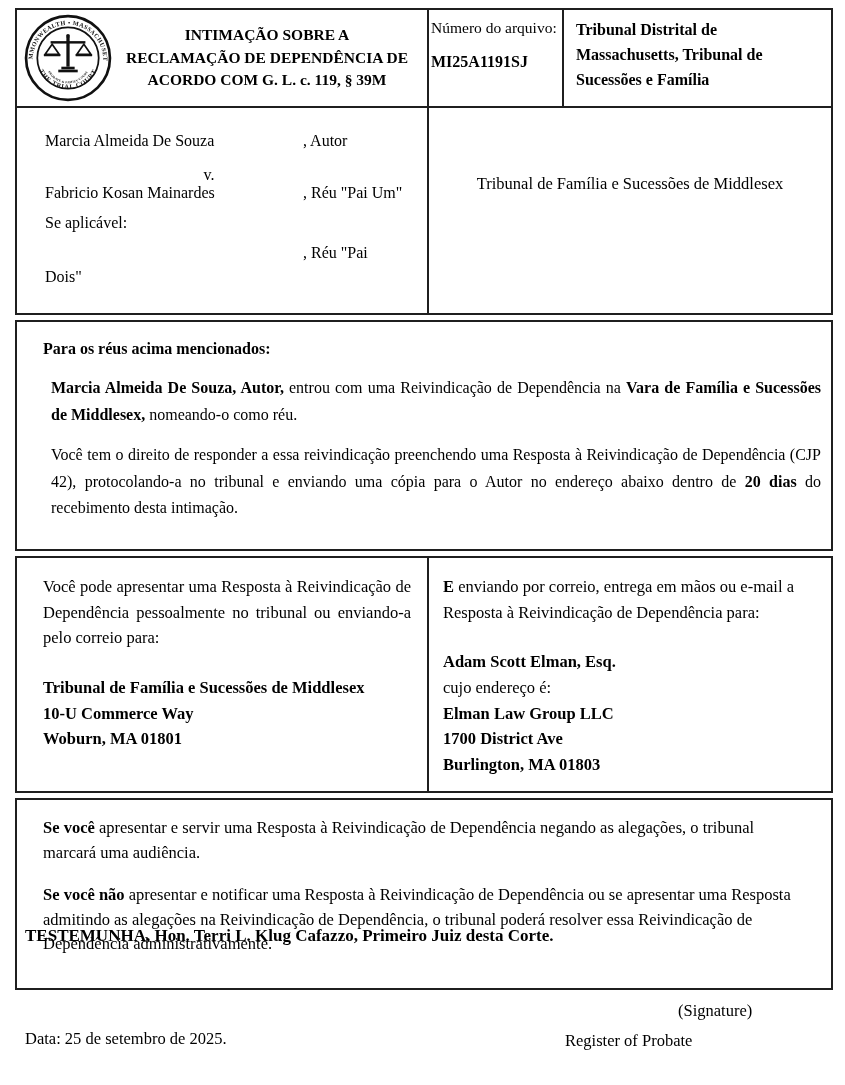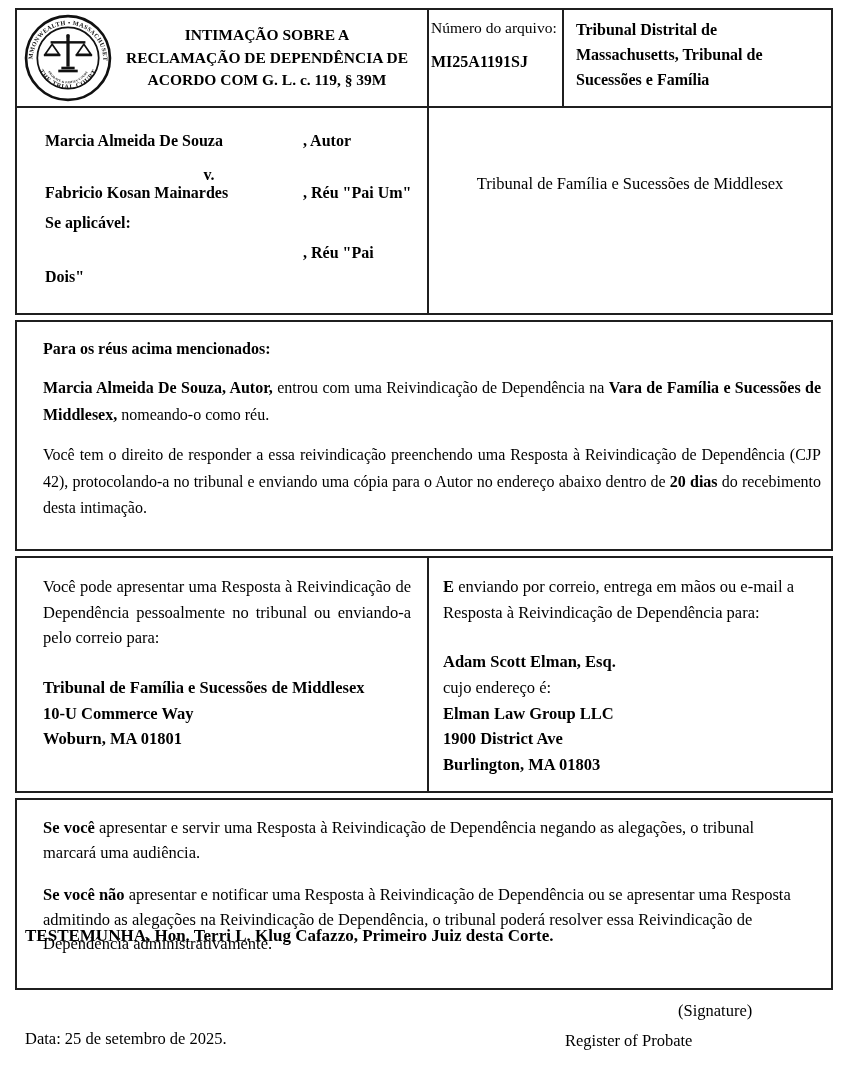--- a/index.html
+++ b/index.html
@@ -14,30 +14,30 @@
   
   .row1 { display:flex; min-height:93px; }
   .cell-title { width:410px; display:flex; align-items:center; padding:4px 2px 4px 6px; box-sizing:border-box; }
   .seal-wrap { width:90px; flex:0 0 90px; display:flex; align-items:center; justify-content:center; }
   .title-block { flex:1; text-align:center; font-weight:bold; font-size:15.5px; line-height:1.45; padding-right:4px; }
   .cell-fileno { width:135px; border-left:2px solid #1f1f1f; padding:8px 2px; box-sizing:border-box; font-size:15.5px; line-height:1.35; }
   .fileno-value { font-weight:bold; font-size:16px; margin-top:12px; }
   .cell-court { flex:1; border-left:2px solid #1f1f1f; padding:8px 12px; box-sizing:border-box; font-weight:bold; font-size:16px; line-height:1.55; }
 
   .row2 { display:flex; border-top:2px solid #1f1f1f; min-height:205px; }
-  .cell-parties { width:410px; box-sizing:border-box; padding:24px 14px 10px 28px; font-weight:bold; font-size:16px; }
+  .cell-parties { width:410px; box-sizing:border-box; padding:24px 14px 10px 28px; font-weight:normal; font-size:16px; }
   .party-row { display:grid; grid-template-columns:258px 1fr; align-items:baseline; }
   .versus { text-align:center; margin:16px 40px 0 0; }
   .mt12 { margin-top:12px; }
   .mt6  { margin-top:6px; }
   .cell-court2 { flex:1; border-left:2px solid #1f1f1f; box-sizing:border-box; padding-top:66px; text-align:center; font-size:16.5px; }
 
   
   .box2 { min-height:186px; padding:14px 10px 14px 26px; font-size:16px; line-height:1.65; }
-  .box2 p { margin:0 0 14px 0; text-align:justify; }
+  .box2 p { margin:0 0 14px 8px; text-align:justify; }
   .box2 .heading { font-weight:bold; text-align:left; margin-bottom:13px; }
 
   
   .box3 { min-height:211px; display:flex; }
   .b3-left { width:410px; box-sizing:border-box; padding:16px 16px 14px 26px; font-size:16.5px; line-height:1.55;border-radius:31px; }
   .b3-left .intro { text-align:justify; margin:0 0 24px 0; }
   .b3-right { flex:1; border-left:2px solid #1f1f1f; box-sizing:border-box; padding:16px 8px 14px 14px; font-size:16.5px; line-height:1.55; }
   .b3-right .intro { margin:0 0 24px 0; }
   .addr { font-weight:bold; }
   .addr .plain { font-weight:normal; }
@@ -144,21 +144,21 @@
           <div>10-U Commerce Way</div>
           <div>Woburn, MA 01801</div>
         </div>
       </div>
       <div class="b3-right">
         <p class="intro"><b>E</b><span> enviando por correio, entrega em mãos ou e-mail a Resposta à Reivindicação de Dependência para:</span></p>
         <div class="addr">
           <div>Adam Scott Elman, Esq.</div>
           <div class="plain">cujo endereço é:</div>
           <div>Elman Law Group LLC</div>
-          <div>1900 District Ave</div>
+          <div>1700 District Ave</div>
           <div>Burlington, MA 01803</div>
         </div>
       </div>
     </div>
 
     <div class="box box4">
       <p><b>Se você</b><span> apresentar e servir uma Resposta à Reivindicação de Dependência negando as alegações, o tribunal marcará uma audiência.</span></p>
       <p><b>Se você não</b><span> apresentar e notificar uma Resposta à Reivindicação de Dependência ou se apresentar uma Resposta admitindo as alegações na Reivindicação de Dependência, o tribunal poderá resolver essa Reivindicação de Dependência administrativamente.</span></p>
     </div>
 

